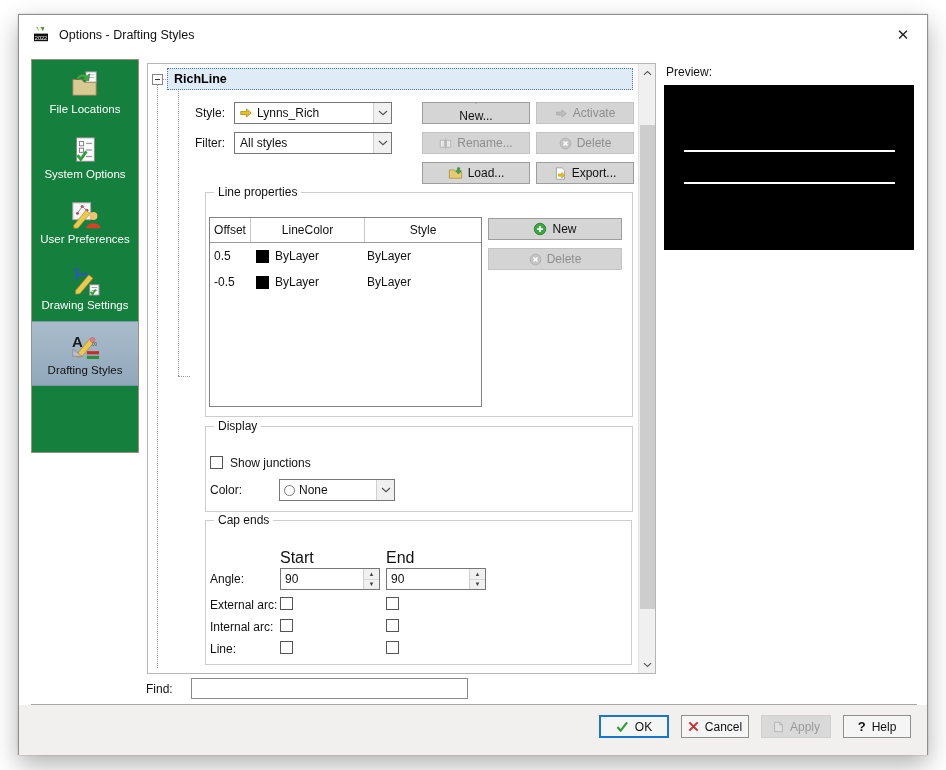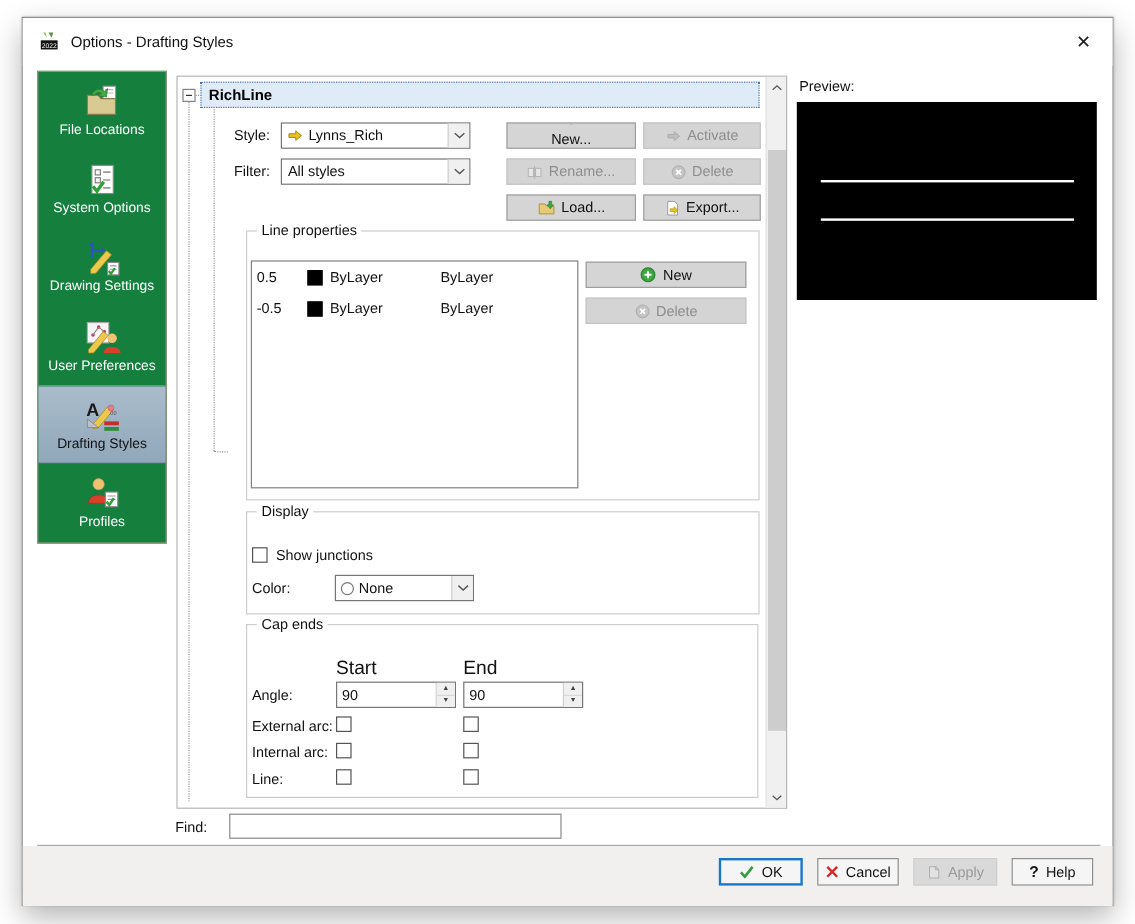--- a/index.html
+++ b/index.html
@@ -127,75 +127,62 @@
             <line x1="17" y1="16" x2="23.5" y2="16" stroke="#9a9a9a" stroke-width="1.4"></line>
             <line x1="17" y1="23" x2="23.5" y2="23" stroke="#9a9a9a" stroke-width="1.4"></line>
             <path d="M8 21.5 l3.5 4.5 6 -8.5" stroke="#2f9e3b" stroke-width="3" fill="none"></path>
           </svg>
         </span>
         <span class="side-label">System Options</span>
       </div>
       <div class="side-item">
         <span class="side-icon">
           <svg viewBox="0 0 32 32" width="32" height="30">
-            <path d="M7 3 v12 M7 9 h10" stroke="#2a56c0" stroke-width="2" fill="none"></path>
-            <path d="M7 1 l-2.5 4 h5 z" fill="#2a56c0"></path>
-            <path d="M19 9 l-4 -2.5 v5 z" fill="#2a56c0"></path>
-            <path d="M6 26 L20 9.5 l4.5 3.5 L10.5 29.5 L6 30 z" fill="#ecc94d" stroke="#a8882a" stroke-width="0.7"></path>
-            <rect x="21" y="20" width="10" height="11" fill="#fff" stroke="#8a8a8a"></rect>
-            <line x1="23" y1="23" x2="29" y2="23" stroke="#9a9a9a"></line>
-              <line x1="23" y1="26" x2="29" y2="26" stroke="#9a9a9a"></line>
-            <path d="M22 27.5 l2 2.5 3.5 -5" stroke="#2f9e3b" stroke-width="2" fill="none"></path>
-          </svg>
-        </span>
-        <span class="side-label">Drawing Settings</span>
-      </div>
-      <div class="side-item">
-        <span class="side-icon">
-          <svg viewBox="0 0 32 32" width="32" height="30">
             <rect x="3" y="3" width="19" height="18" fill="#f5f5f5" stroke="#aaa"></rect>
             <circle cx="8" cy="14" r="1.6" fill="#c03b68"></circle>
               <circle cx="13" cy="7" r="1.6" fill="#c03b68"></circle>
               <circle cx="18" cy="11" r="1.6" fill="#c03b68"></circle>
             <line x1="8" y1="14" x2="13" y2="7" stroke="#888"></line>
               <line x1="13" y1="7" x2="18" y2="11" stroke="#888"></line>
             <path d="M4 27 L17 11 l4.5 3.5 L8.5 30 L4 30 z" fill="#ecc94d" stroke="#a8882a" stroke-width="0.7"></path>
             <circle cx="25" cy="17" r="4.2" fill="#eec272"></circle>
             <path d="M17.5 30 c0 -7 15 -7 15 0 z" fill="#d8402a"></path>
           </svg>
         </span>
         <span class="side-label">User Preferences</span>
+      </div>
+      <div class="side-item">
+        <span class="side-icon">
+          <svg viewBox="0 0 32 32" width="32" height="30">
+            <path d="M7 3 v12 M7 9 h10" stroke="#2a56c0" stroke-width="2" fill="none"></path>
+            <path d="M7 1 l-2.5 4 h5 z" fill="#2a56c0"></path>
+            <path d="M19 9 l-4 -2.5 v5 z" fill="#2a56c0"></path>
+            <path d="M6 26 L20 9.5 l4.5 3.5 L10.5 29.5 L6 30 z" fill="#ecc94d" stroke="#a8882a" stroke-width="0.7"></path>
+            <rect x="21" y="20" width="10" height="11" fill="#fff" stroke="#8a8a8a"></rect>
+            <line x1="23" y1="23" x2="29" y2="23" stroke="#9a9a9a"></line>
+              <line x1="23" y1="26" x2="29" y2="26" stroke="#9a9a9a"></line>
+            <path d="M22 27.5 l2 2.5 3.5 -5" stroke="#2f9e3b" stroke-width="2" fill="none"></path>
+          </svg>
+        </span>
+        <span class="side-label">Drawing Settings</span>
       </div>
       <div class="side-item selected">
         <span class="side-icon">
           <svg viewBox="0 0 32 32" width="32" height="30">
             <text x="2" y="17" font-size="16" font-weight="bold" fill="#1a1a1a">A</text>
             <path d="M8 24 L21 8.5 l4.5 3.5 L12.5 27.5 L8 28 z" fill="#ecc94d" stroke="#a8882a" stroke-width="0.7"></path>
             <circle cx="24" cy="9.5" r="2.6" fill="#e87a8a" stroke="#b85a6a" stroke-width="0.5"></circle>
             <text x="22" y="16" font-size="5" fill="#555">.00</text>
             <path d="M3 27 L13 27 L3 19.5 z" fill="#c0c0cc" stroke="#777" stroke-width="0.6"></path>
             <rect x="18" y="21.5" width="13" height="3.4" fill="#c23028"></rect>
             <rect x="18" y="26.5" width="13" height="3.4" fill="#2e8e3a"></rect>
           </svg>
         </span>
         <span class="side-label">Drafting Styles</span>
       </div>
-      <div class="side-item">
-        <span class="side-icon">
-          <svg viewBox="0 0 32 32" width="32" height="30">
-            <circle cx="13" cy="8" r="5" fill="#eec272" stroke="#c89a4a" stroke-width="0.6"></circle>
-            <path d="M4 25 c0 -10 18 -10 18 0 z" fill="#d8402a" stroke="#a83020" stroke-width="0.6"></path>
-            <rect x="19" y="15" width="11" height="13" fill="#fff" stroke="#8a8a8a"></rect>
-            <line x1="21" y1="18.5" x2="28" y2="18.5" stroke="#9a9a9a"></line>
-              <line x1="21" y1="21.5" x2="28" y2="21.5" stroke="#9a9a9a"></line>
-            <path d="M20 23.5 l2.5 3 4 -6" stroke="#2f9e3b" stroke-width="2.2" fill="none"></path>
-          </svg>
-        </span>
-        <span class="side-label">Profiles</span>
-      </div>
     </div>
 
     <div class="panel">
       <div class="dotted-v" style="left:9px;top:12px;height:592px;"></div>
       <div class="dotted-h" style="left:15px;top:15px;width:5px;"></div>
       <div class="dotted-v" style="left:30px;top:27px;height:285px;"></div>
       <div class="dotted-h" style="left:30px;top:312px;width:12px;"></div>
       <span class="expander">
           <i></i>
         </span>
@@ -267,20 +254,25 @@
             <path d="M3 1 h7 l3 3 v11 H3 z" fill="#fff" stroke="#999"></path>
             <path d="M5.5 8.6 h4 V6.4 l3.8 3.6 -3.8 3.6 V11.4 h-4 z" fill="#e8c020" stroke="#a8890a" stroke-width="0.6"></path>
           </svg>
         <span>Export...</span>
       </div>
 
       <div class="group" style="left:57px;top:128px;width:428px;height:225px;">
         <span class="g-label">Line properties</span>
       </div>
       <div class="lp-table">
+        <div class="lp-head">
+          <span class="hc">Offset</span>
+          <span class="hc">LineColor</span>
+          <span class="hc">Style</span>
+        </div>
         <div class="lp-row">
           <span class="c-off">0.5</span>
           <span class="c-col">
             <span class="swatch"></span>
             <span>ByLayer</span>
           </span>
           <span class="c-sty">ByLayer</span>
         </div>
         <div class="lp-row">
           <span class="c-off">-0.5</span>

